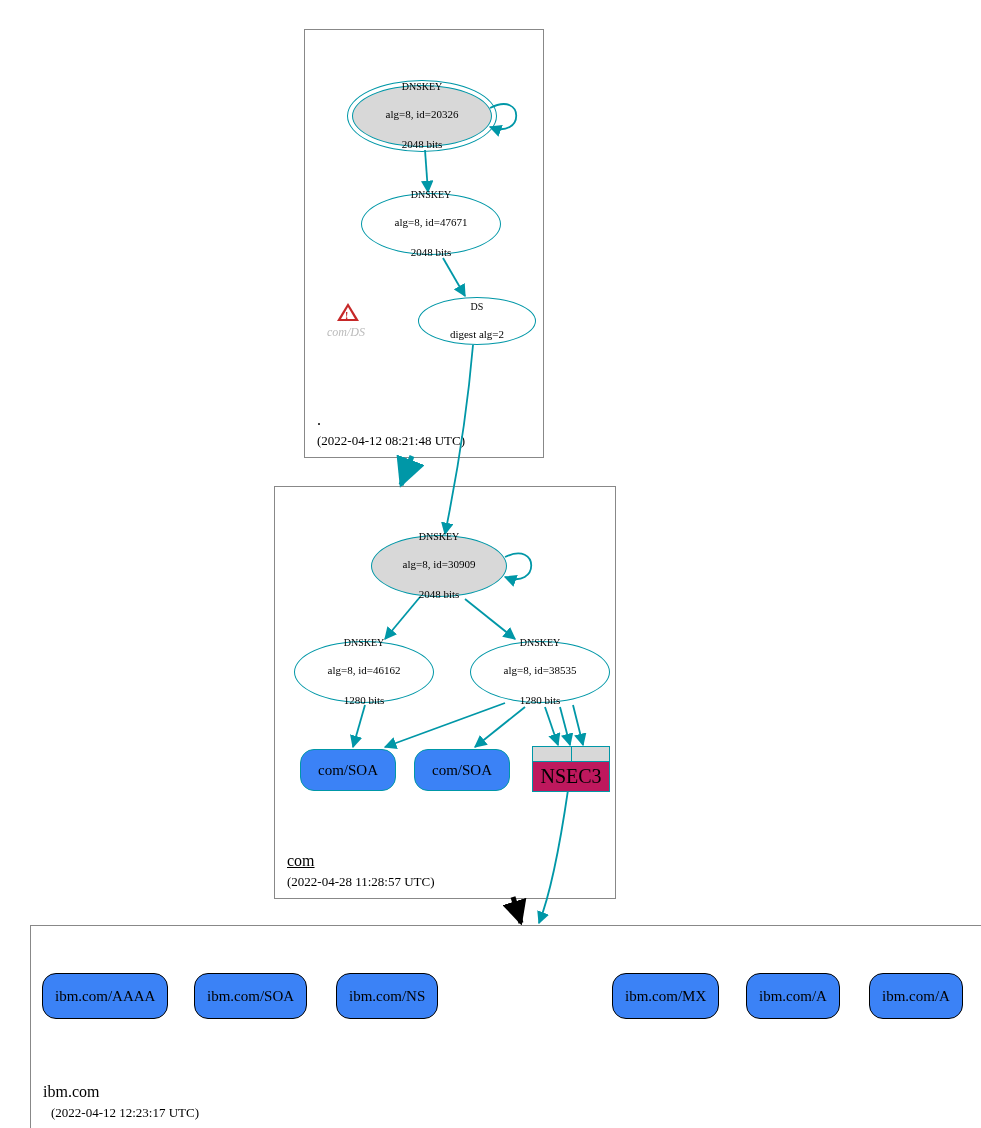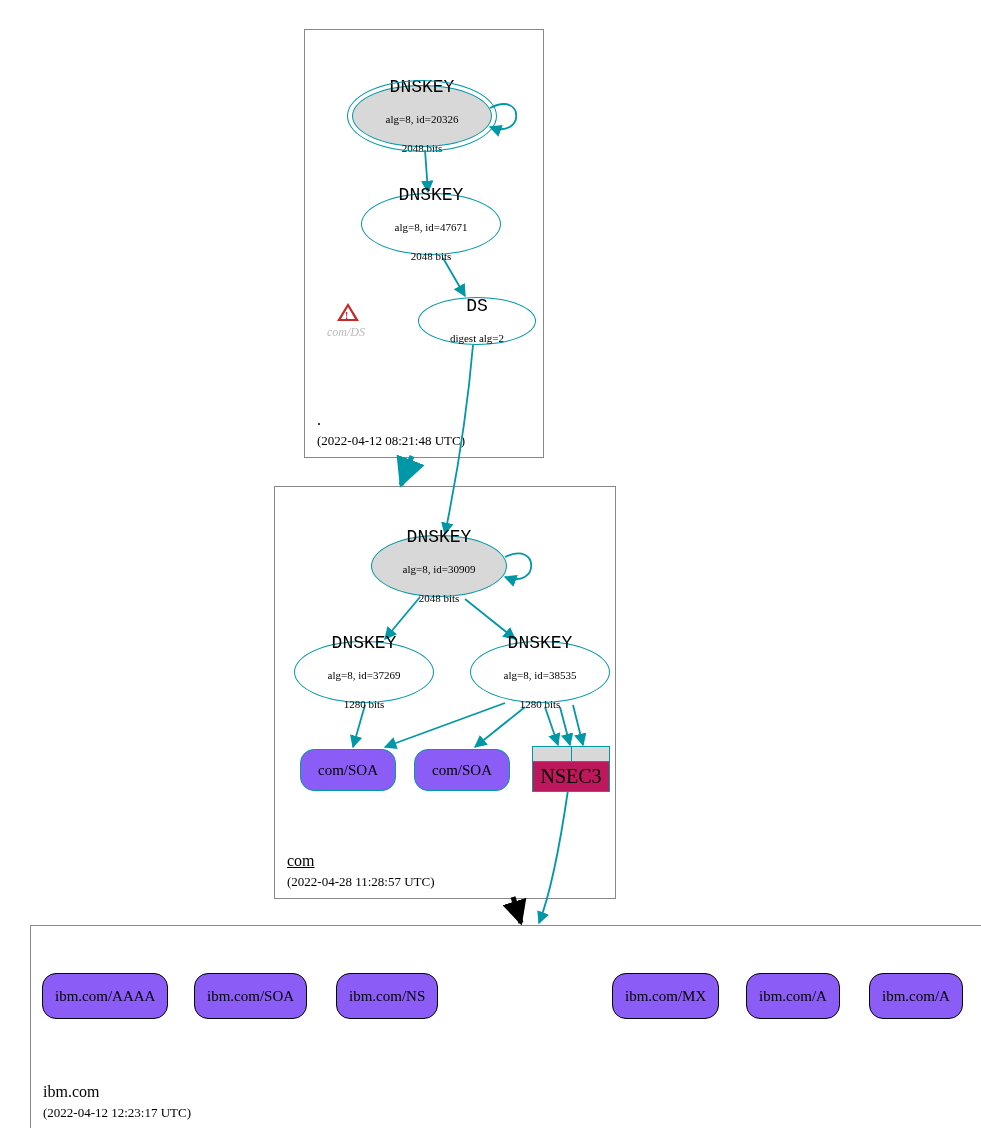--- a/index.html
+++ b/index.html
@@ -41,21 +41,21 @@
     content: "";
     position: absolute;
     top: -6px; left: -6px; right: -6px; bottom: -6px;
     border: 1.5px solid #0097a7;
     border-radius: 50%;
   }
   .node-rect {
     position: absolute;
     border: 1.5px solid #000;
     border-radius: 14px;
-    background: #8b5cf6;
+    background: #3b82f6;
     display: flex;
     align-items: center;
     justify-content: center;
     text-align: center;
     font-size: 15px;
     padding: 0 12px;
   }
   .node-rect.teal {
     border-color: #0097a7;
   }
@@ -73,22 +73,21 @@
     justify-content: center;
     font-size: 20px;
     background: #be185d;
   }
   .nsec3-divider {
     position: absolute;
     border-left: 1.5px solid #0097a7;
     top: 0;
   }
   .title {
-    font-size: 18px;
-    font-family: Liberation Mono, monospace;
+    font-size: 10px;
   }
   .sub {
     font-size: 11px;
     line-height: 1.2;
     margin-top: 16px;
   }
   .warn-icon {
     position: absolute;
     width: 0; height: 0;
     border-left: 11px solid transparent;
@@ -134,21 +133,21 @@
     <div class="zone-timestamp" style="bottom:8px;">(2022-04-12 08:21:48 UTC)</div>
   </div>
 
   <div class="zone-box" style="left:259px; top:471px; width:340px; height:411px;">
     <div class="zone-label" style="bottom:28px;text-decoration:underline;">com</div>
     <div class="zone-timestamp" style="bottom:8px;">(2022-04-28 11:28:57 UTC)</div>
   </div>
 
   <div class="zone-box" style="left:15px; top:910px; width:951px; height:203px;">
     <div class="zone-label" style="bottom:28px;">ibm.com</div>
-    <div class="zone-timestamp" style="bottom:8px;">(2022-04-12 12:23:17 UTC)</div>
+    <div class="zone-timestamp" style="bottom:8px;margin-left:8px;">(2022-04-12 12:23:17 UTC)</div>
   </div>
 
   <svg class="edges" width="981" height="1128">
     <defs>
       <marker id="arrow-teal" viewBox="0 0 10 10" refX="9" refY="5" markerWidth="7" markerHeight="7" orient="auto-start-reverse">
         <path d="M 0 0 L 10 5 L 0 10 z" fill="#0097a7"></path>
       </marker>
       <marker id="arrow-teal-big" viewBox="0 0 10 10" refX="9" refY="5" markerWidth="6" markerHeight="6" orient="auto-start-reverse">
         <path d="M 0 0 L 10 5 L 0 10 z" fill="#0097a7"></path>
       </marker>
@@ -210,21 +209,21 @@
   <div class="warn-label" style="left:312px; top:310px;">com/DS</div>
 
   <div class="node-ellipse ksk" style="left:356px; top:520px; width:134px; height:60px;">
     <div class="title">DNSKEY</div>
     <div class="sub">alg=8, id=30909</div>
     <div class="sub">2048 bits</div>
   </div>
 
   <div class="node-ellipse" style="left:279px; top:626px; width:138px; height:60px;">
     <div class="title">DNSKEY</div>
-    <div class="sub">alg=8, id=37269</div>
+    <div class="sub">alg=8, id=46162</div>
     <div class="sub">1280 bits</div>
   </div>
 
   <div class="node-ellipse" style="left:455px; top:626px; width:138px; height:60px;">
     <div class="title">DNSKEY</div>
     <div class="sub">alg=8, id=38535</div>
     <div class="sub">1280 bits</div>
   </div>
 
   <div class="node-rect teal" style="left:285px; top:734px; height:40px; width:70px;">com/SOA</div>

